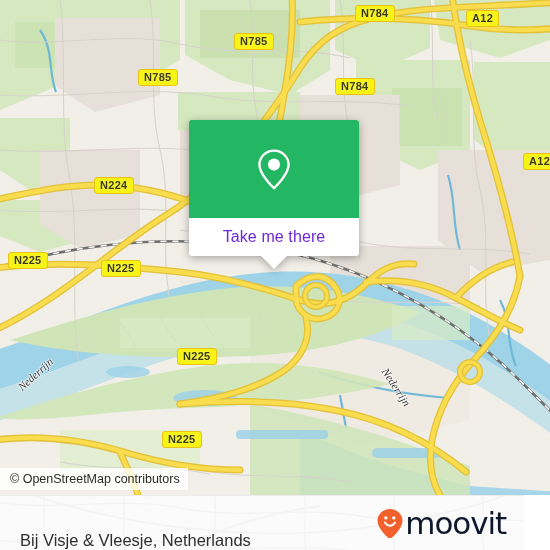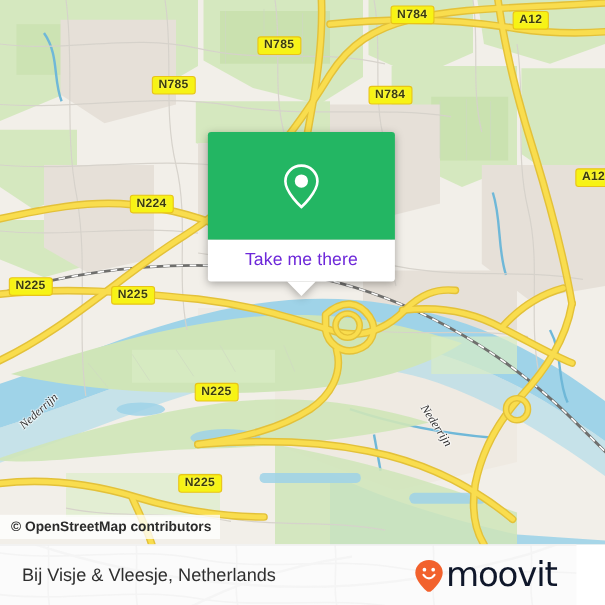--- a/index.html
+++ b/index.html
@@ -85,30 +85,29 @@
     position: absolute;
     left: 0; top: 468px;
     height: 22px;
     padding: 0 8px 0 10px;
     background: rgba(255,255,255,.78);
     display: flex; align-items: center;
     font-size: 12.5px;
     color: #2b2b2b;
     white-space: nowrap;
     z-index: 6;
-    font-weight: bold;
   }
 
   
   .footer {
     position: absolute;
     left: 0; top: 495px;
     width: 524px; height: 55px;
     background: #fbfbfb;
-    display: flex; align-items: center;
+    display: flex; align-items: flex-end;
     border-top: 1px solid #ececec;
     overflow: hidden;
   }
   .footer-watermark {
     position: absolute; left: 0; top: -14px;
     width: 550px; height: 80px; opacity: .5;
   }
   .footer-title {
     position: relative;
     margin-left: 20px;
@@ -321,21 +320,21 @@
       </g>
     </svg>
 
     <div>
       <div class="shield" style="left:355px;top:5px">N784</div>
       <div class="shield" style="left:466px;top:10px">A12</div>
       <div class="shield" style="left:234px;top:33px">N785</div>
       <div class="shield" style="left:138px;top:69px">N785</div>
       <div class="shield" style="left:335px;top:78px">N784</div>
       <div class="shield" style="left:523px;top:153px">A12</div>
-      <div class="shield" style="left:118px;top:177px">N224</div>
+      <div class="shield" style="left:94px;top:177px">N224</div>
       <div class="shield" style="left:8px;top:252px">N225</div>
       <div class="shield" style="left:101px;top:260px">N225</div>
       <div class="shield" style="left:177px;top:348px">N225</div>
       <div class="shield" style="left:162px;top:431px">N225</div>
     </div>
 
     <div class="river-label" style="left:14px;top:368px;transform:rotate(-42deg)">Nederrijn</div>
     <div class="river-label" style="left:375px;top:381px;transform:rotate(57deg)">Nederrijn</div>
 
     <div class="popup">

